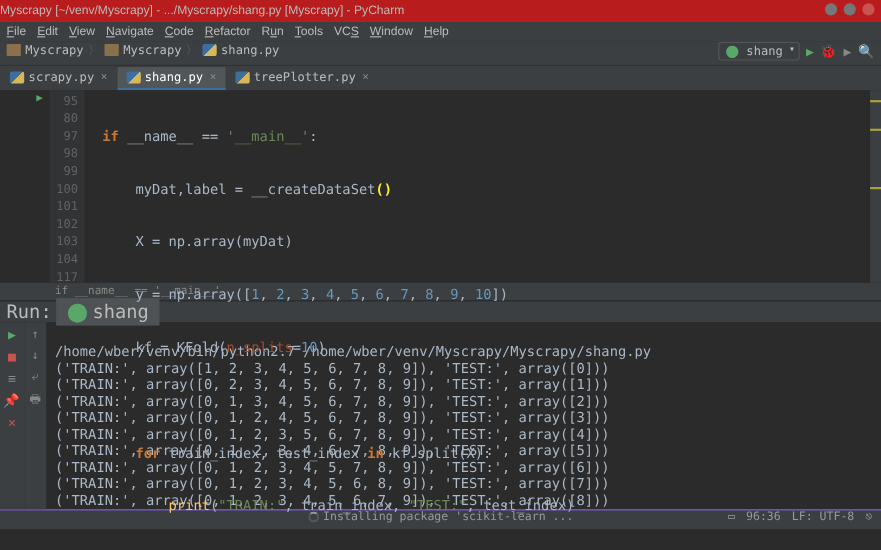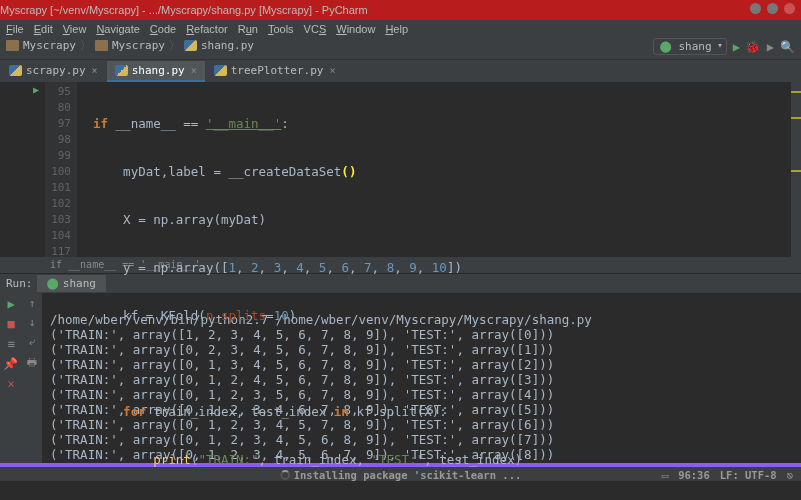--- a/index.html
+++ b/index.html
@@ -27,34 +27,34 @@
   .tab .close { color:#888; font-size:10px; margin-left:2px; }
   .editor { display:flex; height:175px; background:#2b2b2b; position:relative; }
   .editor .rightstripe { position:absolute; right:0; top:0; width:10px; height:100%; background:#3c3f41; }
   .editor .rightstripe .mark { position:absolute; width:10px; height:2px; }
   .gutter { width:32px; background:#313335; text-align:right; padding:2px 6px 0 0; color:#606366; font-size:11px; line-height:16px;margin-left:45px; }
   .gutter .ln { height:16px; }
   .runmark { position:absolute; left:33px; top:2px; color:#59a869; font-size:10px; }
   .code { flex:1; padding:2px 0 0 16px; line-height:16px; font-size:12.5px; white-space:pre; position:relative; }
   .code .row { height:16px; }
   .kw { color:#cc7832;font-weight:bold; }
-  .str { color:#6a8759;text-decoration:underline; }
+  .str { color:#6a8759; }
   .num { color:#6897bb; }
   .fn { color:#ffc66d; }
   .nm { color:#a9b7c6; }
   .kwarg { color:#aa4926; }
   .hlpar { color:#ffef28; font-weight:bold; }
   .crumbbar { height:16px; background:#3c3f41; font-size:10px; color:#888; padding-left:50px; line-height:16px; }
-  .runpanel-head { height:20px; background:#3c3f41; display:flex; align-items:center; padding:0 6px; font-size:11px; color:#bbb; border-top:1px solid #282828; }
+  .runpanel-head { height:20px; background:#3c3f41; display:flex; align-items:center; padding:0 6px; font-size:17px; color:#bbb; border-top:1px solid #282828; }
   .runpanel-head .tab2 { background:#4e5254; padding:2px 10px; margin-left:4px; display:flex; align-items:center; gap:4px; }
   .runpanel { display:flex; height:170px; background:#2b2b2b; }
   .runpanel .sidebar { width:22px; background:#3c3f41; display:flex; flex-direction:column; align-items:center; gap:6px; padding-top:4px; font-size:12px; }
   .runpanel .sidebar2 { width:20px; background:#3c3f41; display:flex; flex-direction:column; align-items:center; gap:6px; padding-top:4px; font-size:11px; color:#888; }
   .console { flex:1; padding:4px 8px; line-height:15px; font-size:12.5px; white-space:pre; color:#a9b7c6; overflow:hidden; }
-  .statusbar { height:18px; background:#3c3f41; display:flex; align-items:flex-end; font-size:10.5px; color:#999; padding:0 8px; border-top:4px solid #8b5cf6; justify-content:space-between;font-weight:bold; }
+  .statusbar { height:18px; background:#3c3f41; display:flex; align-items:flex-start; font-size:10.5px; color:#999; padding:0 8px; border-top:1px solid #8b5cf6; justify-content:space-between; }
   .statusbar .center { position:absolute; left:50%; transform:translateX(-50%); display:flex; align-items:center; gap:4px; }
   .spinner { width:10px; height:10px; border:2px solid #555; border-top-color:#999; border-radius:50%; }
   .sep { color:#666; }
 </style>
 </head>
 <body>
 
 <div class="titlebar">
   <span>Myscrapy [~/venv/Myscrapy] - .../Myscrapy/shang.py [Myscrapy] - PyCharm</span>
   <div class="winbtns">

